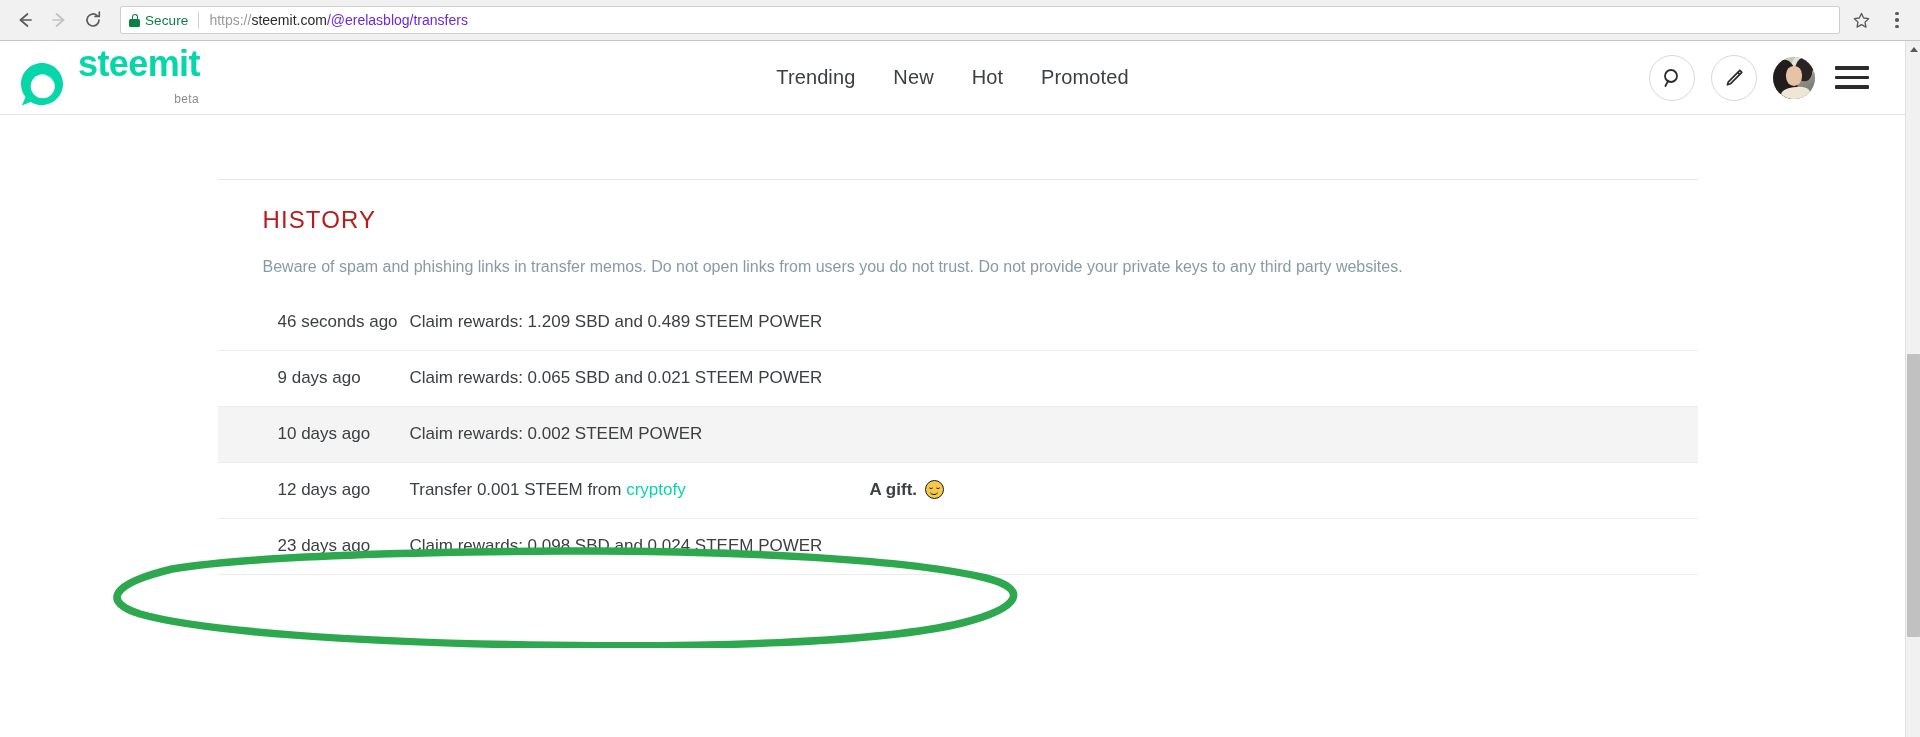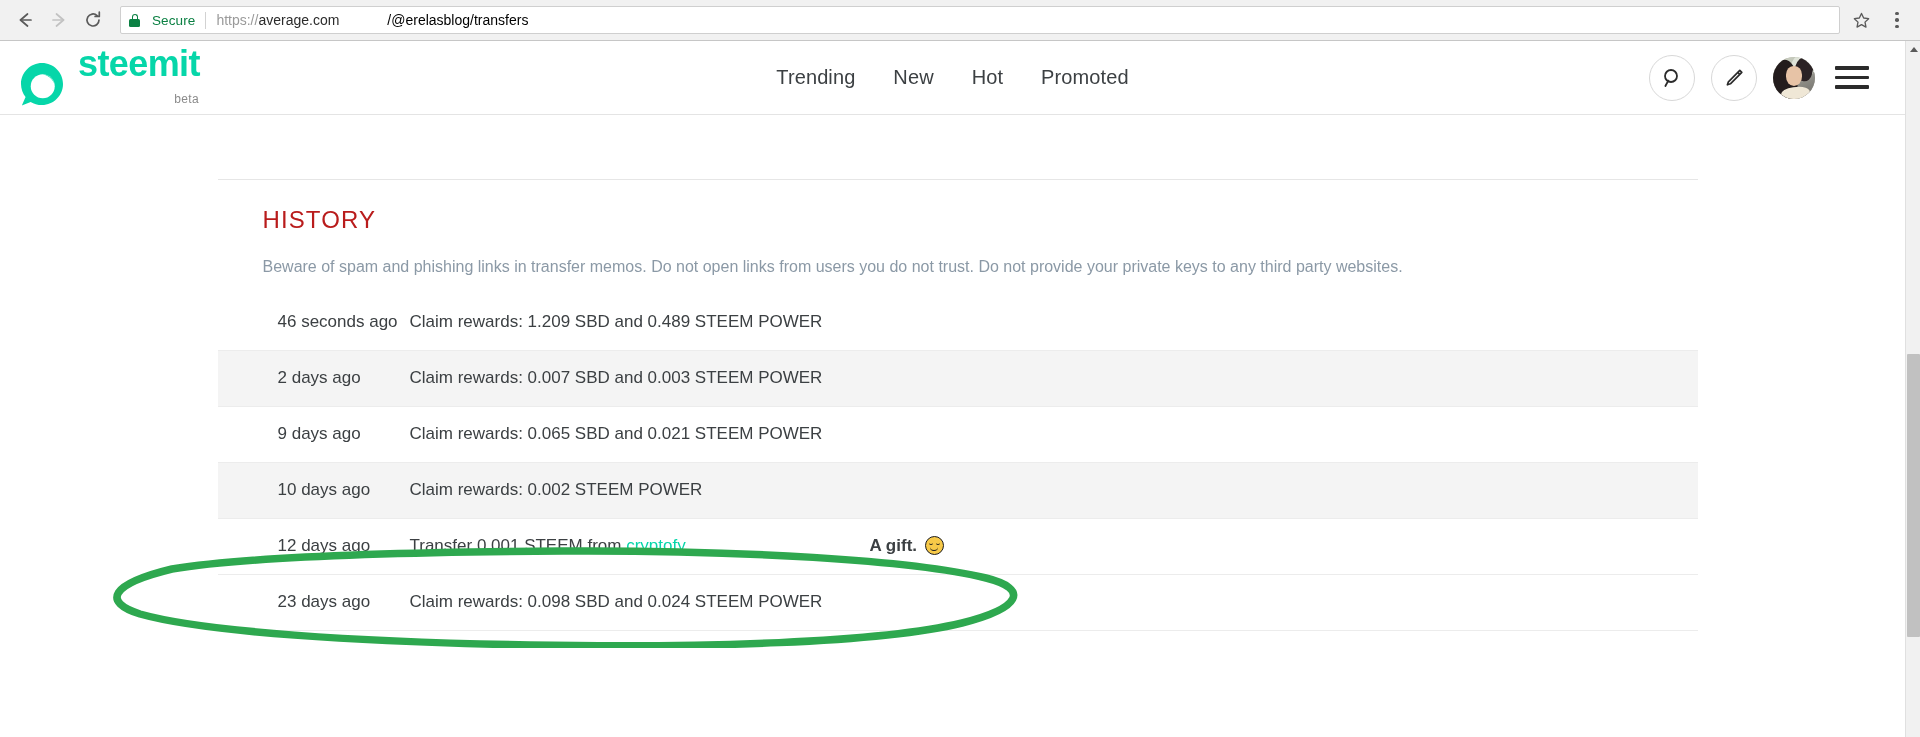--- a/index.html
+++ b/index.html
@@ -31,42 +31,42 @@
   .omnibox {
     flex: 1 1 auto;
     height: 28px;
     margin: 0 6px 0 10px;
     background: #ffffff;
     border: 1px solid #cfcfcf;
     border-radius: 2px;
     display: flex; align-items: center;
     padding: 0 8px;
   }
-  .lock-wrap { display: flex; align-items: center; gap: 12px; flex: 0 0 auto; }
+  .lock-wrap { display: flex; align-items: center; gap: 5px; flex: 0 0 auto; }
   .lock-glyph { width: 11px; height: 13px; position: relative; display: inline-block; }
   .lock-glyph .body {
     position: absolute; bottom: 0; left: 0;
     width: 11px; height: 8px; background: #0b8043; border-radius: 1.5px;
   }
   .lock-glyph .shackle {
     position: absolute; top: 0; left: 2.5px;
     width: 6px; height: 7px;
     border: 1.8px solid #0b8043; border-bottom: none;
     border-radius: 3px 3px 0 0;
   }
   .secure-label {
     font-size: 13.5px; color: #0b8043; letter-spacing: 0.1px;
   }
   .omni-sep {
     width: 1px; height: 17px; background: #d2d2d2; margin: 0 10px; flex: 0 0 auto;
   }
   .url { font-size: 14px; color: #7a7a7a; white-space: nowrap; }
   .url .scheme { color: #9a9a9a; }
   .url .host { color: #2b2b2b; }
-  .url .path { color: #000000; margin-left: 48px; }
+  .url .path { color: #6d28d9; }
 
   .star-btn { width: 30px; height: 30px; display:flex; align-items:center; justify-content:center; flex: 0 0 auto; margin-right: 4px;}
   .kebab {
     width: 34px; height: 34px; flex: 0 0 auto;
     display: flex; flex-direction: column; align-items: center; justify-content: center;
     gap: 3px; margin-right: 6px;
   }
   .kebab i { width: 3.5px; height: 3.5px; border-radius: 50%; background: #5a5a5a; display: block; }
 
   
@@ -281,21 +281,21 @@
 
   <div class="omnibox">
     <span class="lock-wrap">
       <span class="lock-glyph">
         <span class="shackle"></span>
           <span class="body"></span>
       </span>
       <span class="secure-label">Secure</span>
     </span>
     <span class="omni-sep"></span>
-    <span class="url"><span class="scheme">https://</span><span class="host">average.com</span><span class="path">/@erelasblog/transfers</span></span>
+    <span class="url"><span class="scheme">https://</span><span class="host">steemit.com</span><span class="path">/@erelasblog/transfers</span></span>
   </div>
 
   <div class="star-btn">
     <svg width="19" height="19" viewBox="0 0 20 20">
       <path d="M10 2.6 L12.3 7.4 L17.5 8.1 L13.7 11.7 L14.7 16.9 L10 14.4 L5.3 16.9 L6.3 11.7 L2.5 8.1 L7.7 7.4 Z" fill="none" stroke="#5a5a5a" stroke-width="1.4" stroke-linejoin="round"></path>
     </svg>
   </div>
 
   <div class="kebab">
     <i></i>
@@ -371,25 +371,20 @@
 
       <table class="history-table">
         <tbody>
 
           <tr>
             <td class="c-when">46 seconds ago</td>
             <td class="c-what">Claim rewards: 1.209 SBD and 0.489 STEEM POWER</td>
             <td class="c-memo"></td>
           </tr>
 
-          <tr class="alt">
-            <td class="c-when">2 days ago</td>
-            <td class="c-what">Claim rewards: 0.007 SBD and 0.003 STEEM POWER</td>
-            <td class="c-memo"></td>
-          </tr>
 
           <tr>
             <td class="c-when">9 days ago</td>
             <td class="c-what">Claim rewards: 0.065 SBD and 0.021 STEEM POWER</td>
             <td class="c-memo"></td>
           </tr>
 
           <tr class="alt">
             <td class="c-when">10 days ago</td>
             <td class="c-what">Claim rewards: 0.002 STEEM POWER</td>

